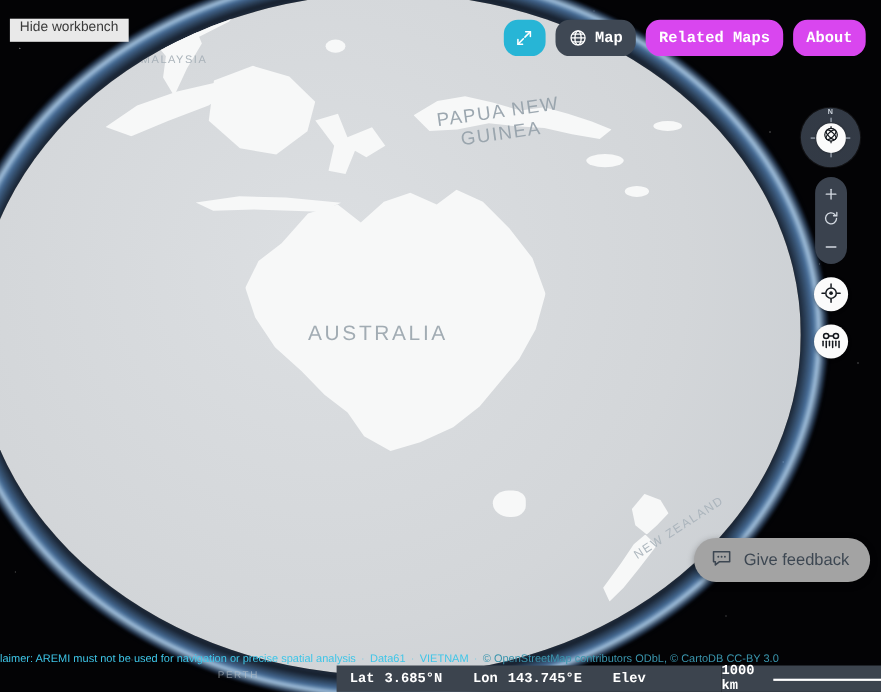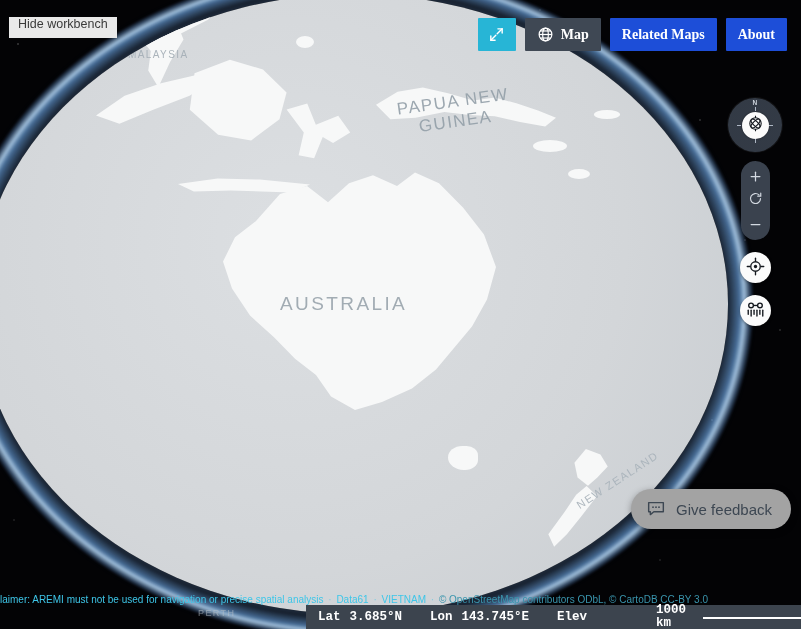--- a/index.html
+++ b/index.html
@@ -187,30 +187,30 @@
     gap: 9px;
     z-index: 40;
   }
   .mb-btn {
     display: flex;
     align-items: center;
     gap: 7px;
     background: #3f4854;
     color: #fff;
     border: none;
-    border-radius: 1px;
+    border-radius: 13px;
     height: 33px;
     padding: 0 12px;
     font-size: 14px;
     font-weight: bold;
-    font-family: Liberation Serif, serif;
+    font-family: Liberation Mono, monospace;
     cursor: pointer;
     white-space: nowrap;
   }
-  .mb-btn.dark { background: #1d4ed8; }
+  .mb-btn.dark { background: #d946ef; }
   .mb-expand {
     background: #27b5d6;
     width: 38px;
     padding: 0;
     justify-content: center;
   }
   .mb-btn svg { display: block; }
 
   
   #nav-controls {

